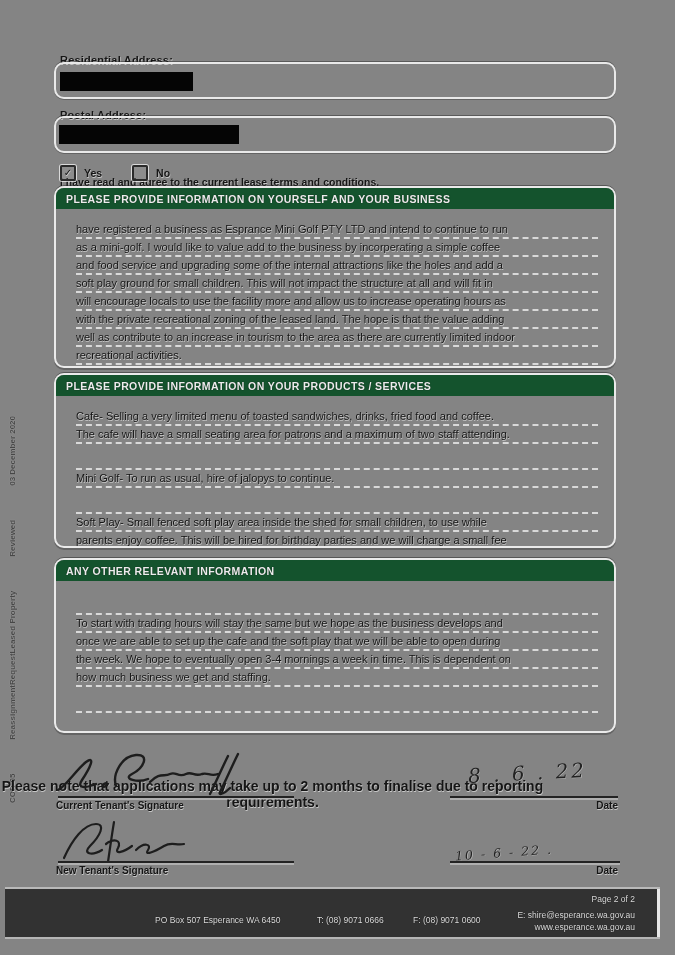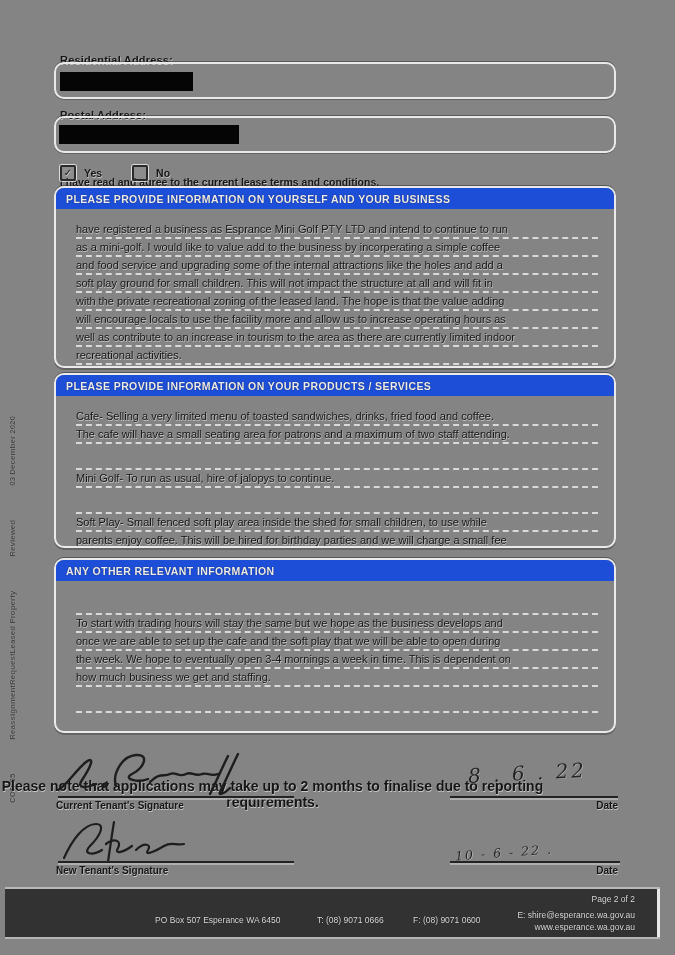--- a/index.html
+++ b/index.html
@@ -25,21 +25,21 @@
   .cb{width:12px;height:12px;border:2px solid #2a2a2a;border-radius:2px;
       box-shadow:0 0 0 1px rgba(255,255,255,.7);display:inline-flex;
       align-items:center;justify-content:center;font-size:10px;line-height:10px;
       color:#111;background:rgba(255,255,255,.08);}
   .cb-gap{width:14px;}
 
   
   .section{position:absolute;left:54px;width:558px;border:2px solid #eaeaea;
            border-radius:10px;overflow:hidden;
            box-shadow:0 -1px 0 rgba(40,40,40,.5),0 2px 0 rgba(40,40,40,.35);}
-  .sec-head{background:#1d4ed8;color:#ececec;font-size:10.5px;font-weight:bold;
+  .sec-head{background:#14532d;color:#ececec;font-size:10.5px;font-weight:bold;
             letter-spacing:0.4px;padding:5px 10px 4px 10px;
             text-shadow:0 0 1px rgba(0,0,0,.8);}
   .sec-body{padding:12px 16px 0 20px;font-size:11px;}
   .row{line-height:16px;min-height:16px;border-bottom:2px dashed #d9d9d9;
        white-space:nowrap;}
   .row.sp{min-height:24px;}
   .hint{font-size:9px;font-style:italic;font-weight:bold;color:#2c2c2c;
         margin:-4px 0 4px -8px;}
 
   
@@ -112,22 +112,22 @@
   </div>
 
   <div class="section" style="top:186px;height:178px;">
     <div class="sec-head">PLEASE PROVIDE INFORMATION ON YOURSELF AND YOUR BUSINESS</div>
     <div class="sec-body tx">
 
         <div class="row">have registered a business as Esprance Mini Golf PTY LTD and intend to continue to run</div>
         <div class="row">as a mini-golf. I would like to value add to the business by incorperating a simple coffee</div>
         <div class="row">and food service and upgrading some of the internal attractions like the holes and add a</div>
         <div class="row">soft play ground for small children. This will not impact the structure at all and will fit in</div>
+        <div class="row">will encourage locals to use the facility more and allow us to increase operating hours as</div>
         <div class="row">with the private recreational zoning of the leased land. The hope is that the value adding</div>
-        <div class="row">will encourage locals to use the facility more and allow us to increase operating hours as</div>
         <div class="row">well as contribute to an increase in tourism to the area as there are currently limited indoor</div>
         <div class="row">recreational activities.</div>
       </div>
   </div>
 
   <div class="section" style="top:373px;height:171px;">
     <div class="sec-head">PLEASE PROVIDE INFORMATION ON YOUR PRODUCTS / SERVICES</div>
     <div class="sec-body tx">
 
     <div class="row">Cafe- Selling a very limited menu of toasted sandwiches, drinks, fried food and coffee.</div>

